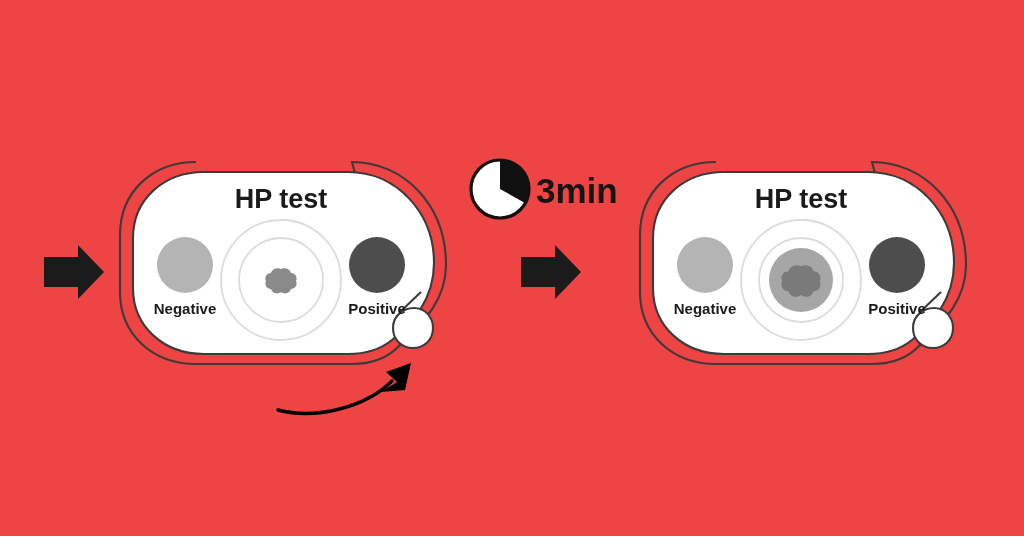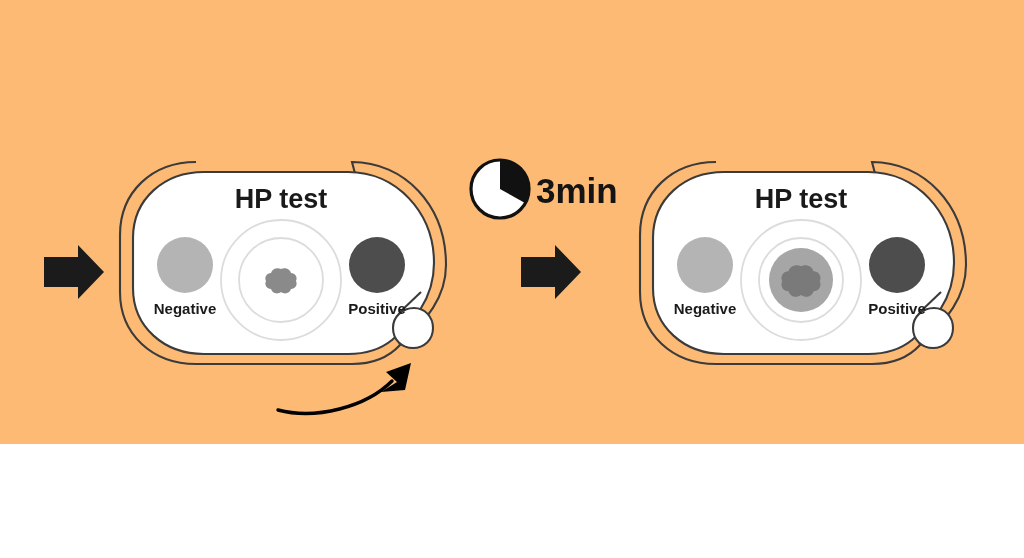--- a/index.html
+++ b/index.html
@@ -10,22 +10,22 @@
   body {
     width: 1024px;
     height: 558px;
     background: #ffffff;
     font-family: "Liberation Sans", sans-serif;
     overflow: hidden;
   }
   #stage {
     position: relative;
     width: 1024px;
-    height: 444px;
-    background: #fdba74;
+    height: 536px;
+    background: #ef4444;
   }
   #stage svg {
     display: block;
   }
   .hp-title {
     font-family: "Liberation Sans", sans-serif;
     font-weight: bold;
     font-size: 27px;
     fill: #1a1a1a;
   }

